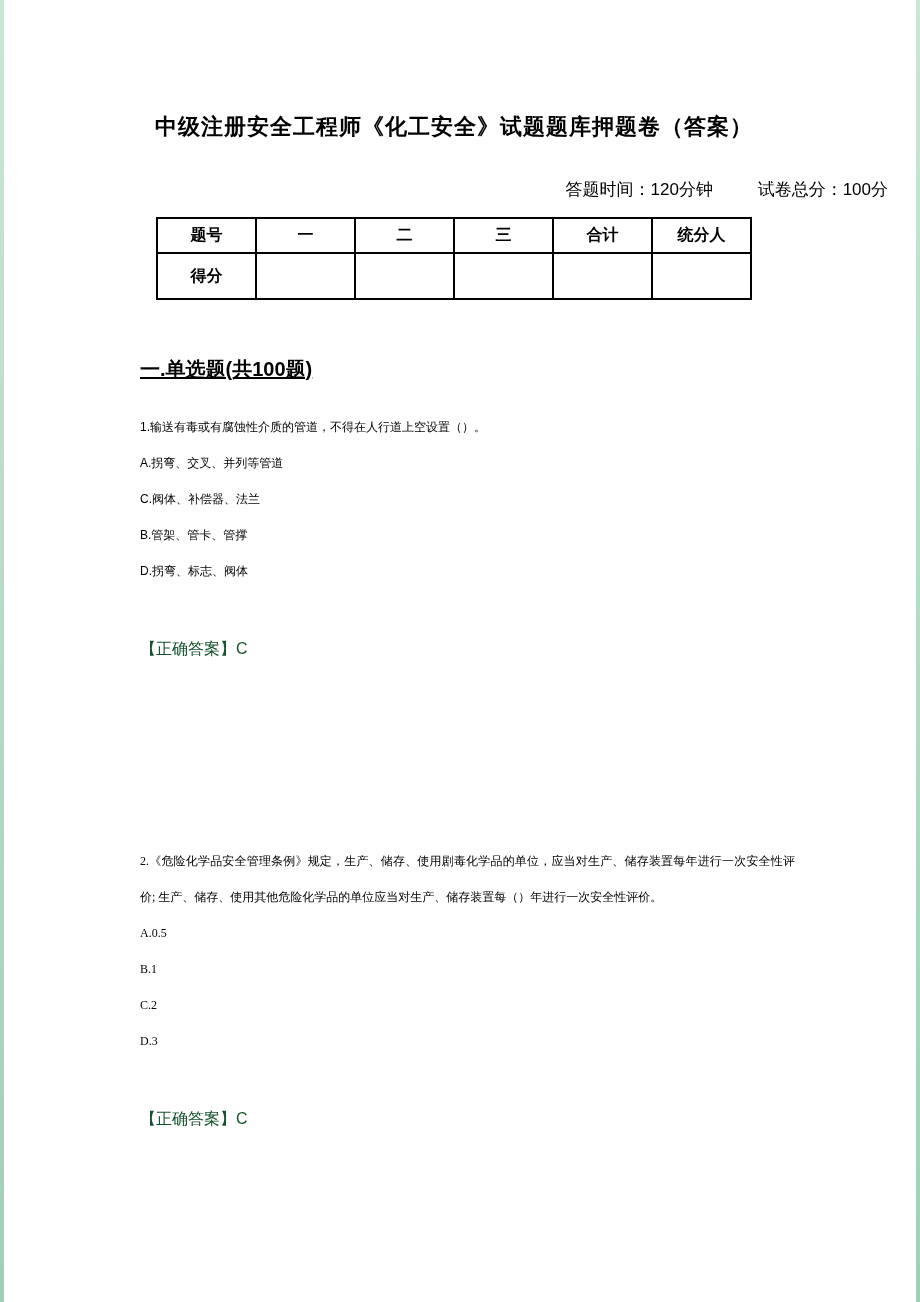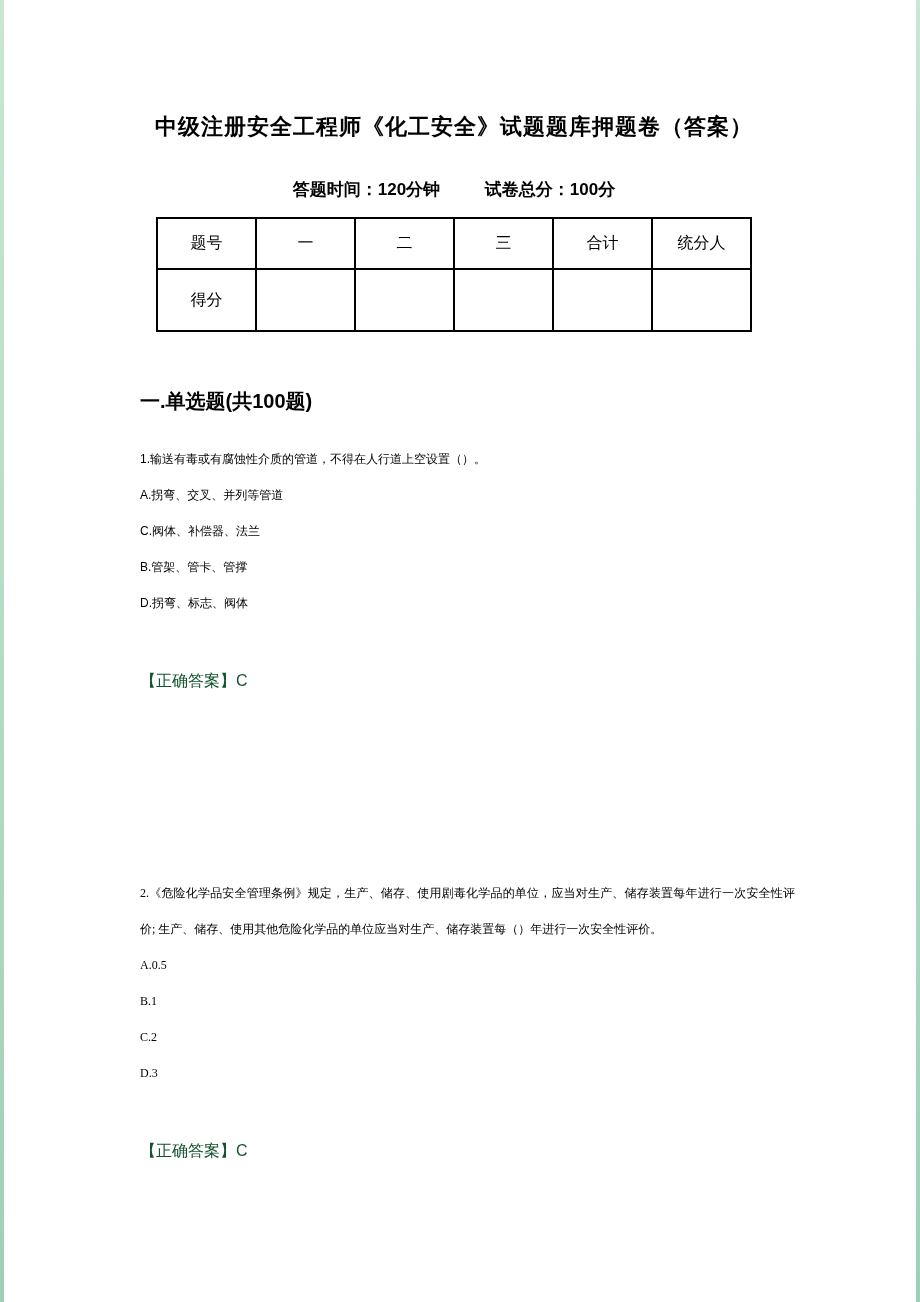--- a/index.html
+++ b/index.html
@@ -31,46 +31,47 @@
   .title {
     margin-top: 112px;
     text-align: center;
     font-size: 22px;
     font-weight: bold;
     letter-spacing: 1px;
   }
 
   .meta {
     margin-top: 36px;
-    text-align: center;
+    text-align: right;
     font-size: 17px;
-    font-weight: bold;
+    font-weight: normal;
   }
   .meta span { margin: 0 20px; }
 
   table.score {
     border-collapse: collapse;
     margin: 16px auto 0 auto;
     table-layout: fixed;
   }
   table.score td {
     border: 2px solid #000;
     text-align: center;
     font-size: 16px;
-    font-weight: normal;
-    padding: 8px;
+    font-weight: bold;
+    padding: 0;
   }
   table.score col { width: 99px; }
   table.score tr.hdr td { height: 33px; }
   table.score tr.score-row td { height: 44px; }
 
   .section-heading {
     margin: 56px 0 16px 140px;
     font-size: 20px;
     font-weight: bold;
+    text-decoration: underline;
   }
 
   .question {
     margin-left: 140px;
     width: 655px;
     font-size: 12px;
     line-height: 36px;
   }
   .q1 { margin-top: 26px; }
   .q2 { margin-top: 184px; font-family: Liberation Serif, serif; }

